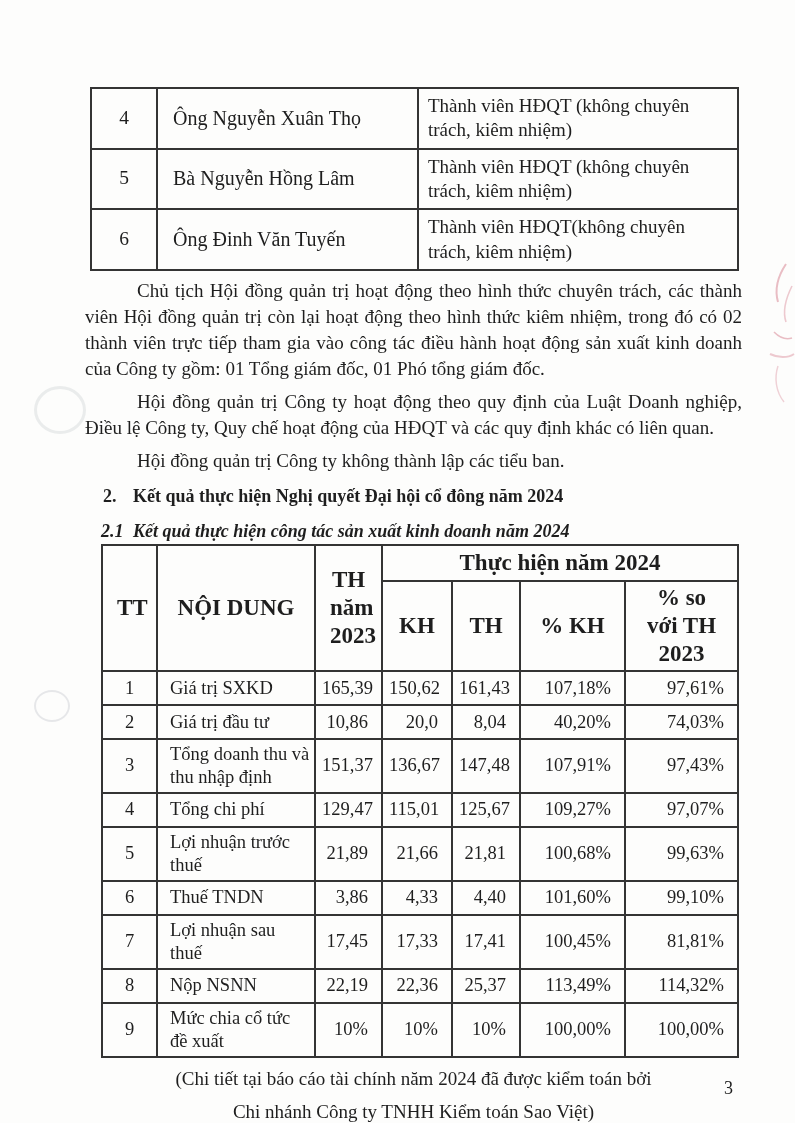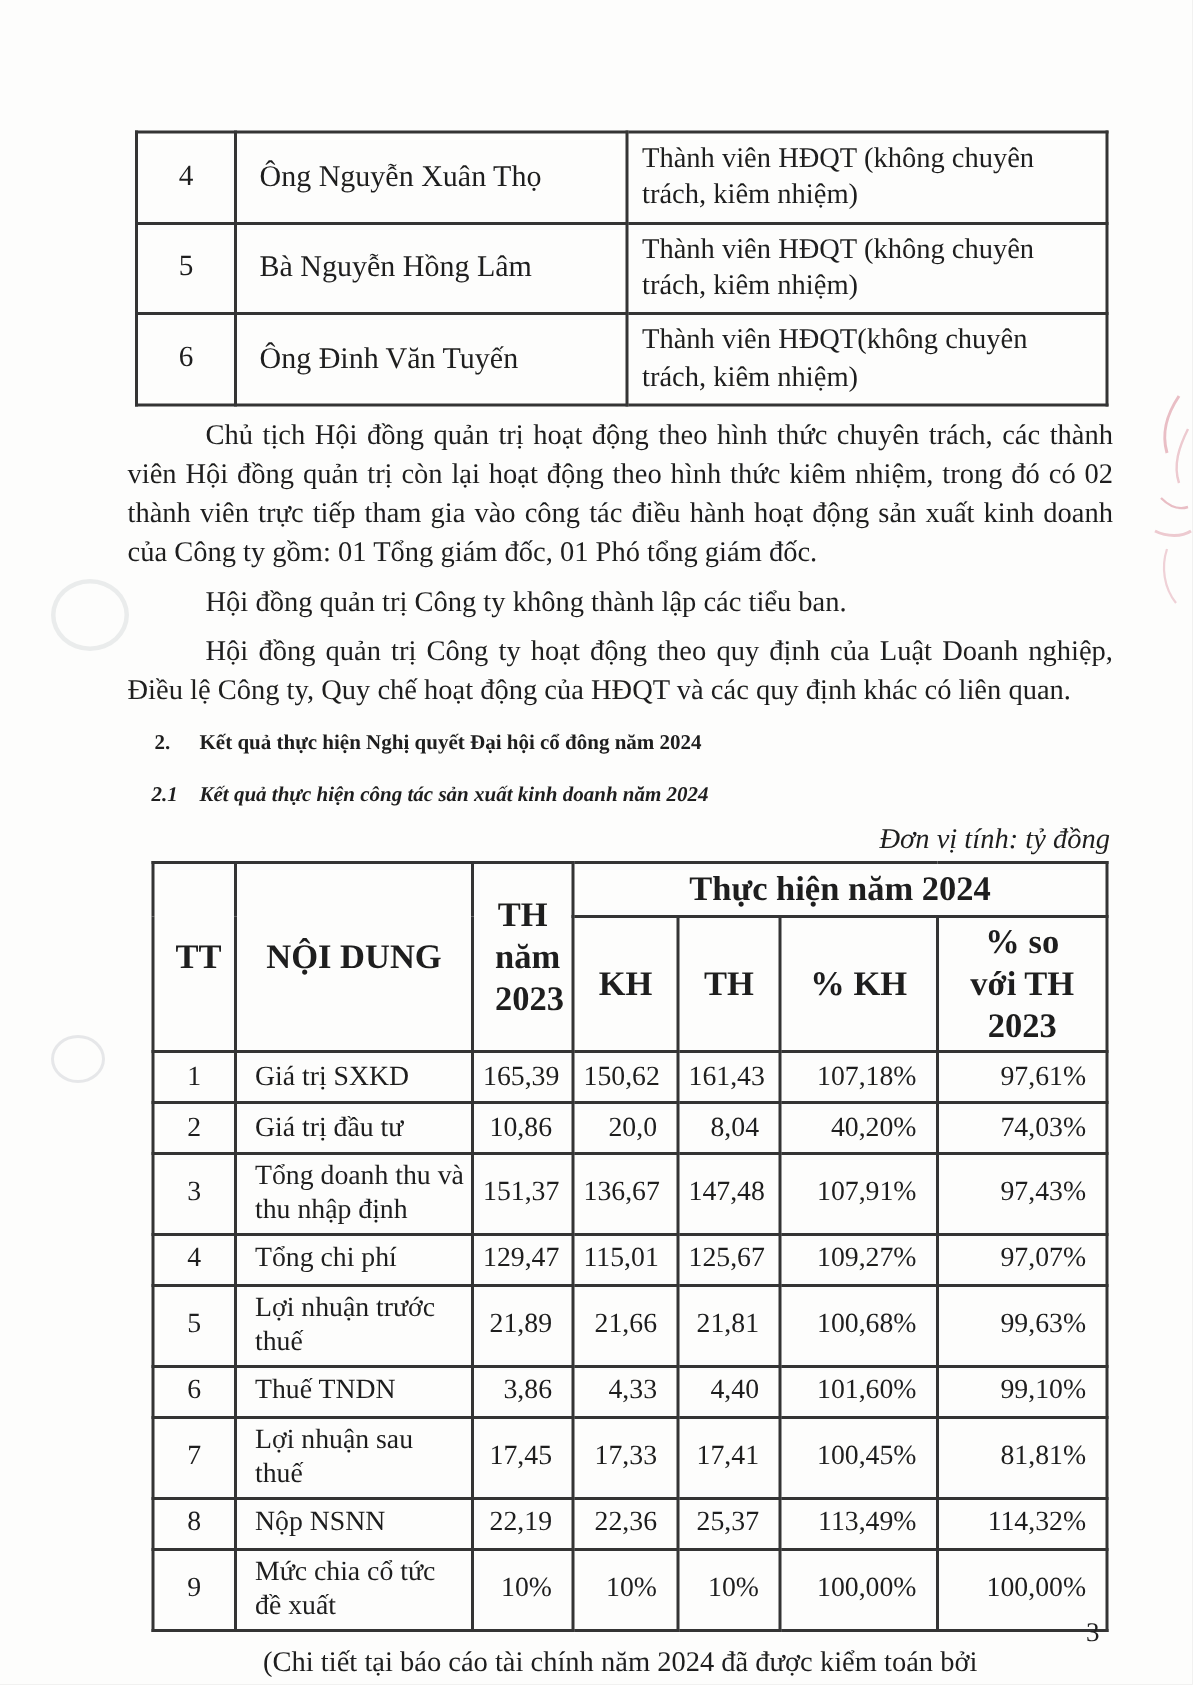--- a/index.html
+++ b/index.html
@@ -29,21 +29,21 @@
 
   
   .body-para{
     margin:7px 0 0 0;
     font-size:19px;line-height:26px;
     text-align:justify;text-indent:52px;
   }
   .single-line{text-align:left;}
 
   
-  .h2,.h21{margin:9px 0 0 0;font-size:14px;line-height:26px;font-weight:bold;}
+  .h2,.h21{margin:9px 0 0 0;font-size:18px;line-height:26px;font-weight:bold;}
   .h2{padding-left:18px;}
   .h21{padding-left:16px;font-style:italic;}
   .h-num{display:inline-block;min-width:30px;}
   .h21 .h-num{min-width:32px;}
 
   
   .unit-note{
     margin:5px 2px 3px 0;
     font-size:19px;font-style:italic;
     text-align:right;line-height:22px;
@@ -121,28 +121,27 @@
           </tr>
           <tr style="height: 50px;">
             <td class="c-no">6</td>
             <td class="c-name">Ông Đinh Văn Tuyến</td>
             <td class="c-pos">Thành viên HĐQT(không chuyên trách, kiêm nhiệm)</td>
           </tr>
         </tbody>
     </table>
 
     <p class="body-para">Chủ tịch Hội đồng quản trị hoạt động theo hình thức chuyên trách, các thành viên Hội đồng quản trị còn lại hoạt động theo hình thức kiêm nhiệm, trong đó có 02 thành viên trực tiếp tham gia vào công tác điều hành hoạt động sản xuất kinh doanh của Công ty gồm: 01 Tổng giám đốc, 01 Phó tổng giám đốc.</p>
+    <p class="body-para">Hội đồng quản trị Công ty hoạt động theo quy định của Luật Doanh nghiệp, Điều lệ Công ty, Quy chế hoạt động của HĐQT và các quy định khác có liên quan.</p>
     <p class="body-para single-line">Hội đồng quản trị Công ty không thành lập các tiểu ban.</p>
-    <p class="body-para">Hội đồng quản trị Công ty hoạt động theo quy định của Luật Doanh nghiệp, Điều lệ Công ty, Quy chế hoạt động của HĐQT và các quy định khác có liên quan.</p>
 
     <div class="h2"><span class="h-num">2.</span><span>Kết quả thực hiện Nghị quyết Đại hội cổ đông năm 2024</span></div>
 
     <div class="h21"><span class="h-num">2.1</span><span>Kết quả thực hiện công tác sản xuất kinh doanh năm 2024</span></div>
 
-    <div class="unit-note">Đơn vị tính: tỷ đồng</div>
 
     <table class="results-table">
       <colgroup>
         <col style="width:55px">
           <col style="width:158px">
           <col style="width:67px">
         <col style="width:70px">
           <col style="width:68px">
           <col style="width:105px">
           <col style="width:113px">

